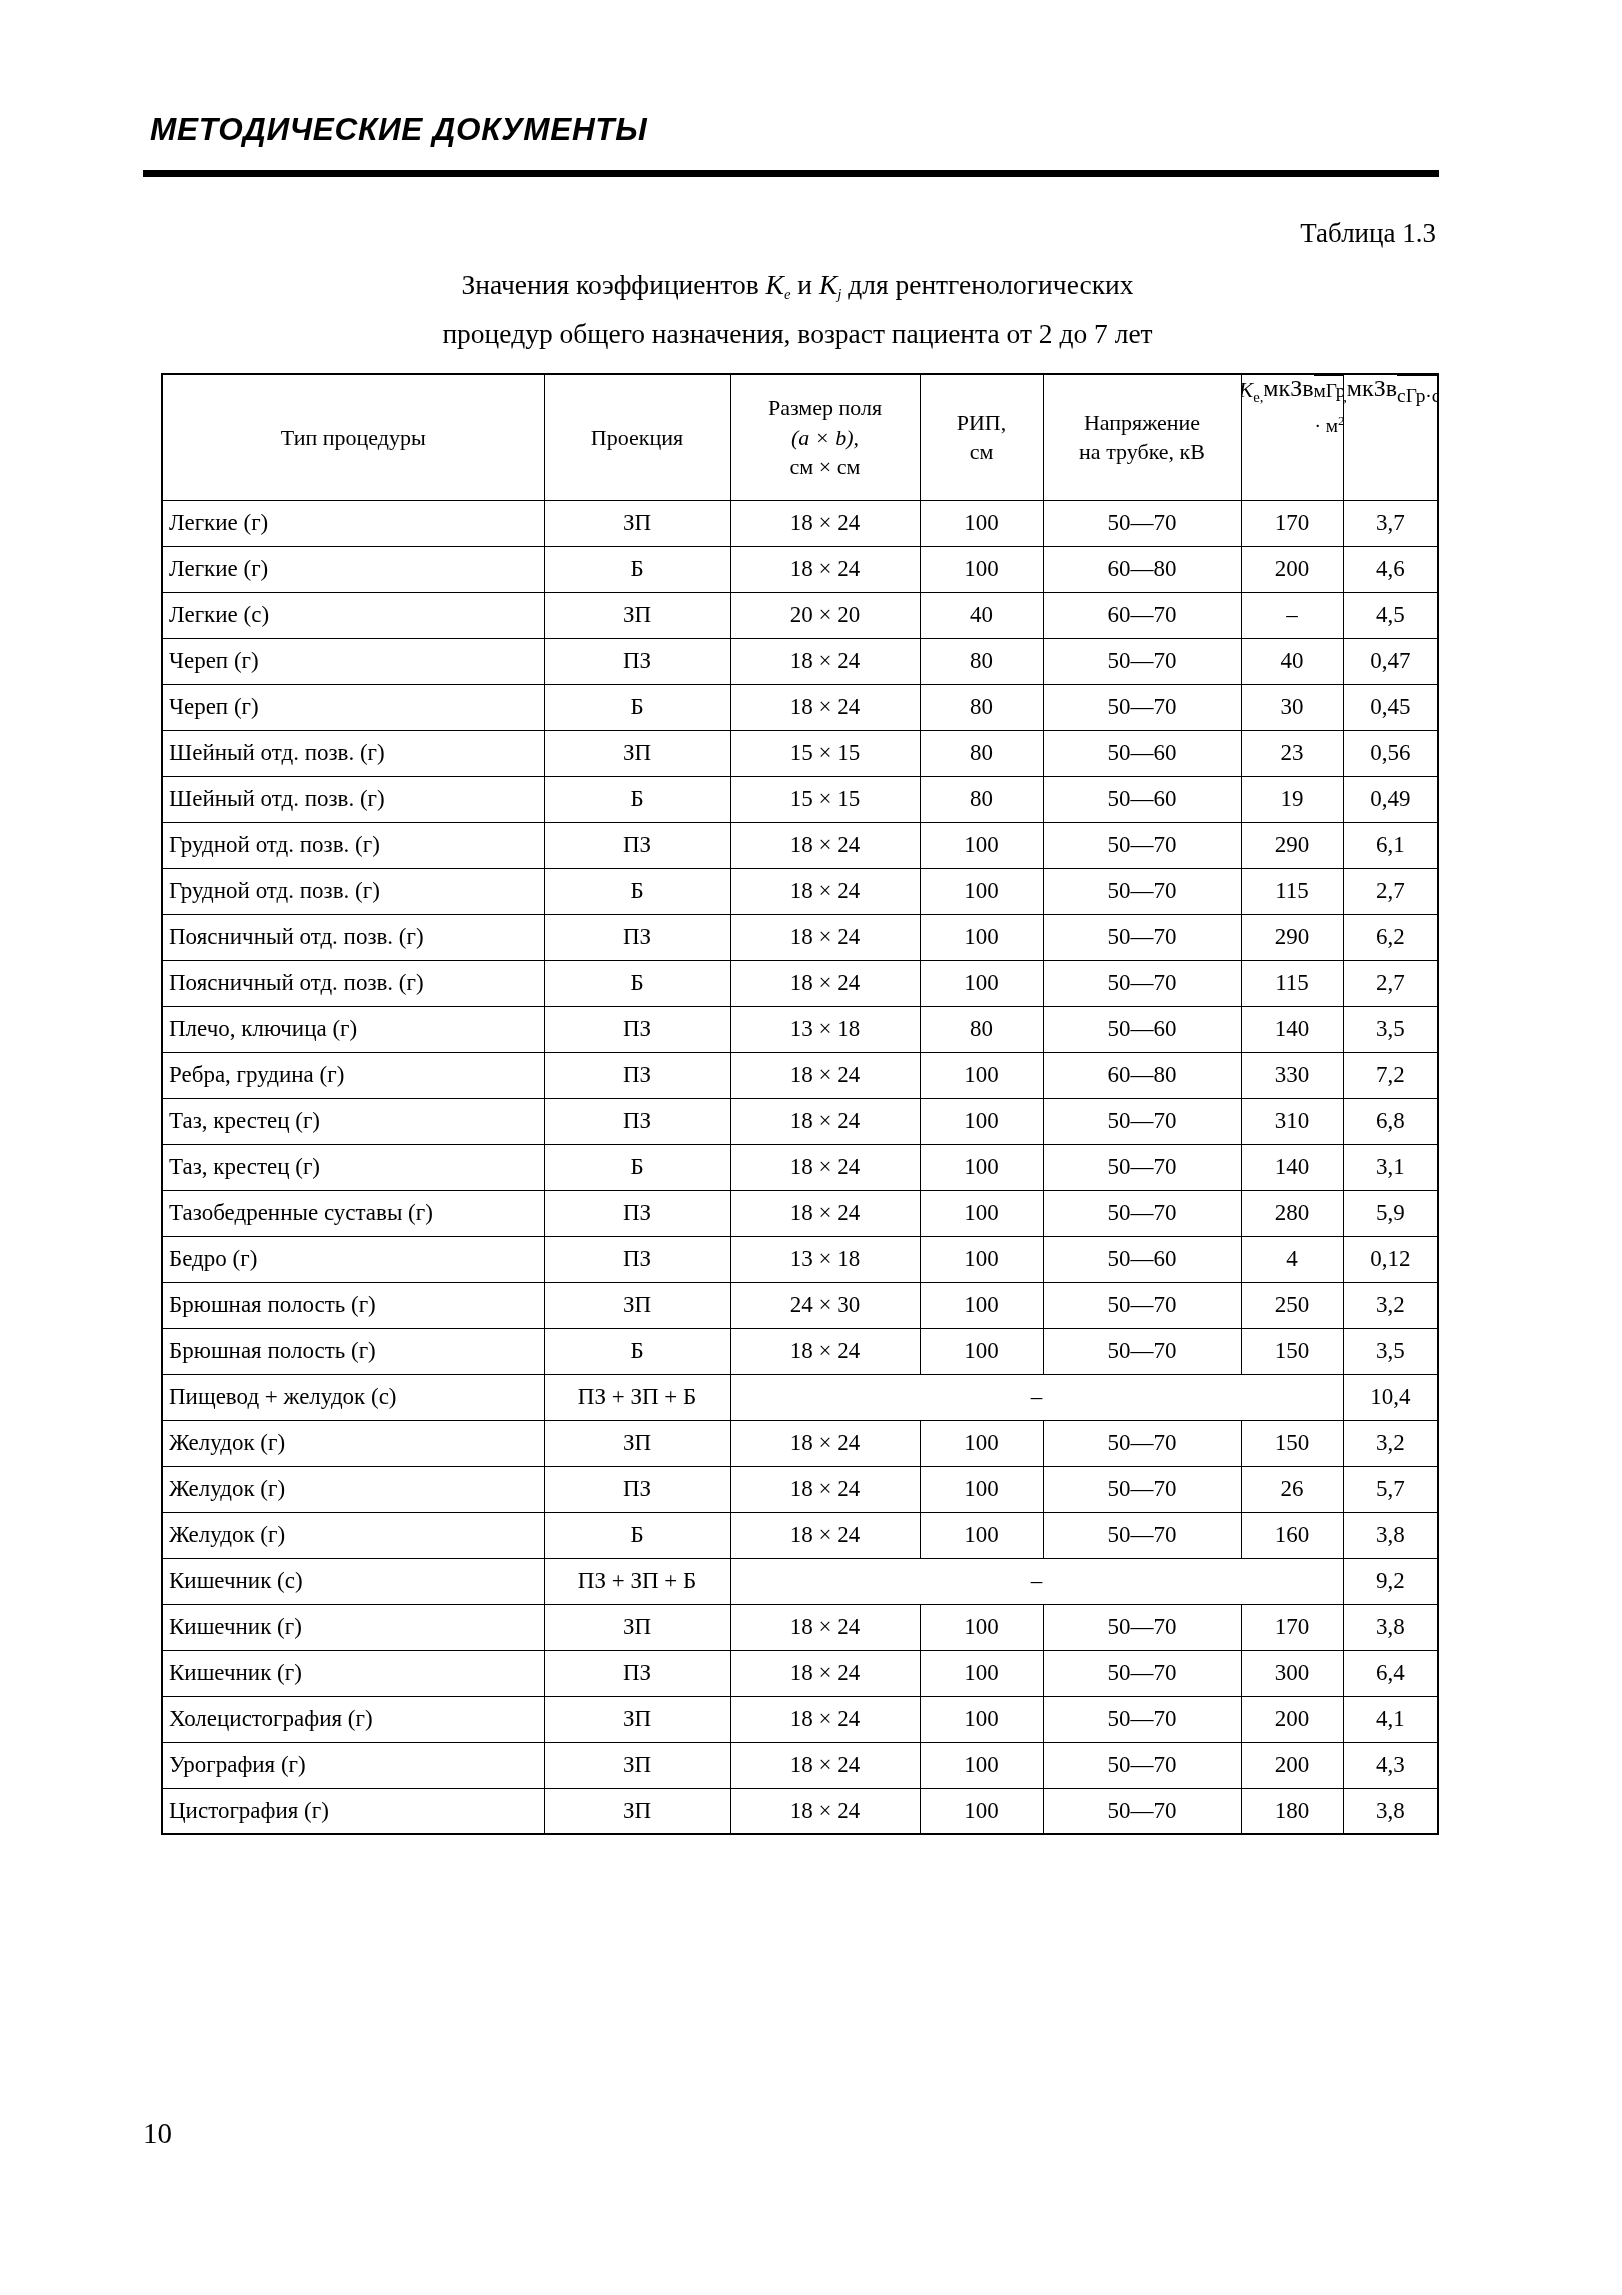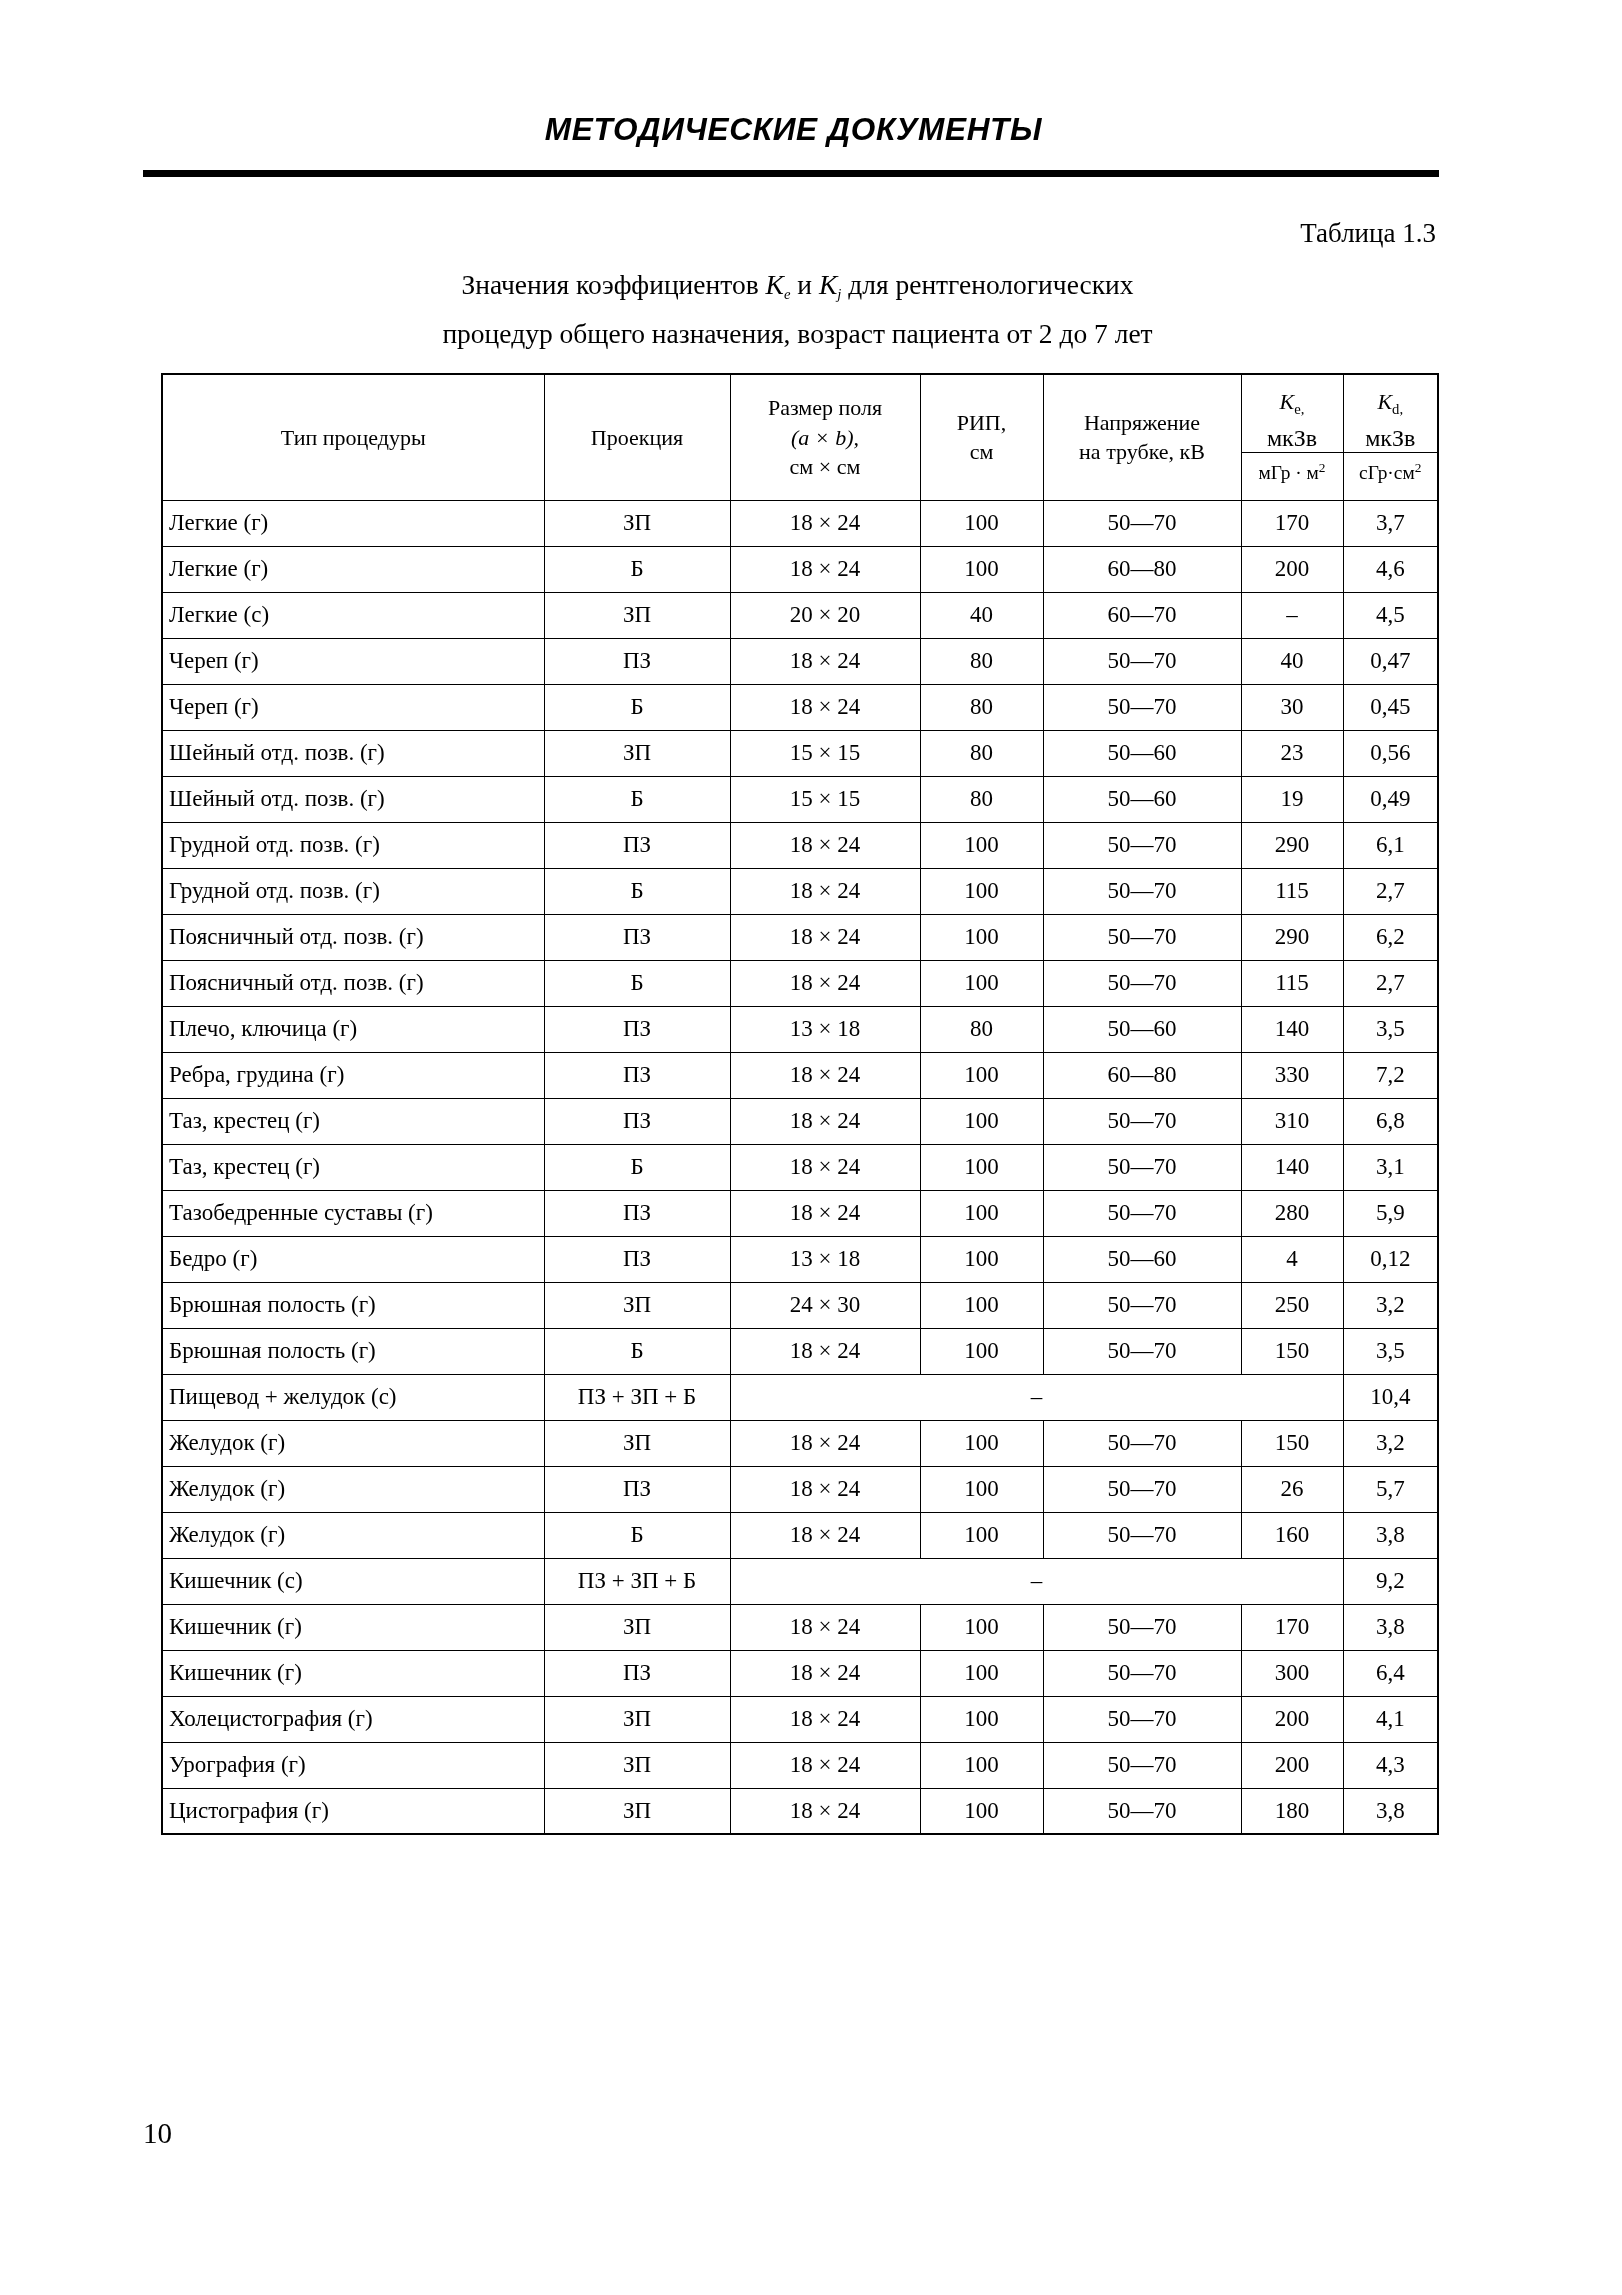--- a/index.html
+++ b/index.html
@@ -3,22 +3,22 @@
 <meta charset="utf-8">
 <style>
   * { margin:0; padding:0; box-sizing:border-box; }
   html, body { background:#ffffff; }
   body {
     width:1623px; height:2295px; position:relative;
     font-family:"Liberation Serif","DejaVu Serif",serif;
     color:#000;
   }
   .page-header {
-    position:absolute; top:111px; left:157px; width:1273px;
-    text-align:center;
+    position:absolute; top:111px; left:150px; width:1273px;
+    text-align:left;
     font-family:"Liberation Sans","DejaVu Sans",sans-serif;
     font-weight:bold; font-style:italic;
     font-size:31.5px; letter-spacing:0.7px;
   }
   .header-rule {
     position:absolute; top:170px; left:143px; width:1296px; height:6.7px;
     background:#000;
   }
   .table-label {
     position:absolute; top:218px; left:161px; width:1275px;
@@ -34,21 +34,21 @@
     width:1275px; border-collapse:collapse; table-layout:fixed;
     border:2px solid #000;
   }
   th, td {
     border:1.3px solid #000; text-align:center; vertical-align:middle;
     font-weight:normal; overflow:hidden;
   }
   thead th { height:126px; font-size:22px; line-height:29.5px; padding:0; }
   tbody td { height:46px; font-size:23px; }
   td.c-name { text-align:left; padding-left:6px; }
-  .k-head { display:flex; flex-direction:column; justify-content:center; align-items:stretch; height:100%; }
+  .k-head { display:flex; flex-direction:row; justify-content:center; align-items:stretch; height:100%; }
   .k-top { font-size:22px; line-height:29.5px; }
   .k-num { font-size:24px; line-height:27px; }
   .k-den { font-size:19.4px; line-height:29.5px; border-top:1.3px solid #000; }
   sub { font-size:14.7px; vertical-align:-5.4px; }
   sup { font-size:13.4px; vertical-align:6.7px; }
   .page-number { position:absolute; top:2117px; left:143px; font-size:29px; }
 </style>
 </head>
 <body>
 

